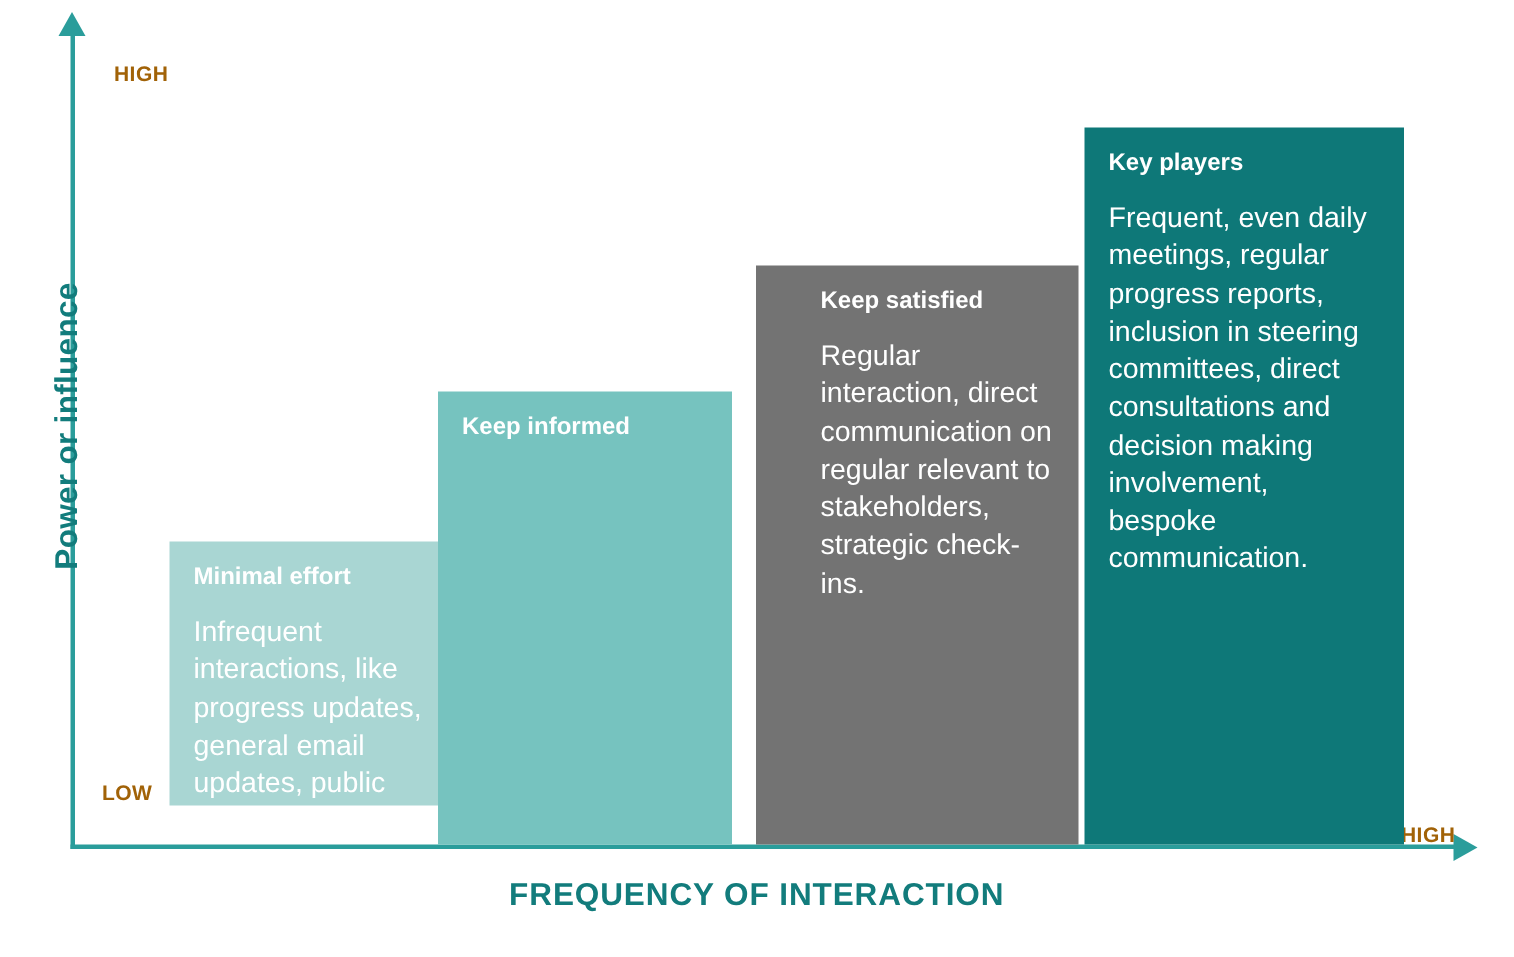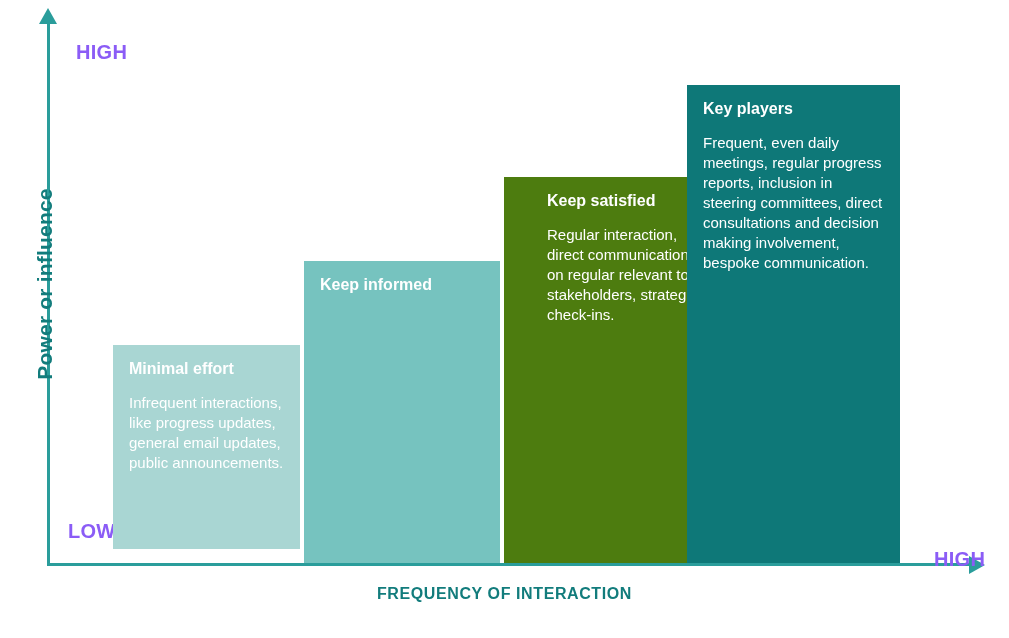--- a/index.html
+++ b/index.html
@@ -71,30 +71,30 @@
     letter-spacing: 0.2px;
     white-space: nowrap;
   }
   #x-axis-title {
     position: absolute;
     left: 0;
     top: 585px;
     width: 1009px;
     text-align: center;
     color: #127c7c;
-    font-size: 16px;
+    font-size: 21px;
     font-weight: bold;
     letter-spacing: 0.6px;
   }
 
   
   .axis-tick-label {
     position: absolute;
-    color: #8b5cf6;
-    font-size: 20px;
+    color: #a16207;
+    font-size: 14px;
     font-weight: bold;
     letter-spacing: 0.3px;
   }
   #y-high-label { left: 76px; top: 41px; }
   #x-low-label  { left: 68px; top: 520px; }
   #x-high-label { left: 934px; top: 548px; }
 
   
   .bar {
     position: absolute;
@@ -103,49 +103,49 @@
     color: #ffffff;
     overflow: hidden;
   }
   .bar-title {
     font-size: 16px;
     font-weight: bold;
     line-height: 1.25;
     margin: 0 0 14px 0;
   }
   .bar-body {
-    font-size: 15px;
+    font-size: 19px;
     line-height: 1.33;
     margin: 0;
   }
 
   #bar-minimal-effort {
     left: 113px;
-    top: 345px;
+    top: 361px;
     width: 187px;
-    height: 204px;
+    height: 176px;
     background: #a9d6d3;
   }
   #bar-keep-informed {
-    left: 304px;
+    left: 292px;
     top: 261px;
     width: 196px;
     height: 302px;
     background: #76c3bf;
   }
   #bar-keep-satisfied {
     left: 504px;
     top: 177px;
     width: 215px;
     height: 386px;
-    background: #4d7c0f;
+    background: #737373;
     padding-left: 43px;
   }
   #bar-key-players {
-    left: 687px;
+    left: 723px;
     top: 85px;
     width: 213px;
     height: 478px;
     background: #0e7878;
   }
 </style>
 </head>
 <body>
 
 <div id="stage">

